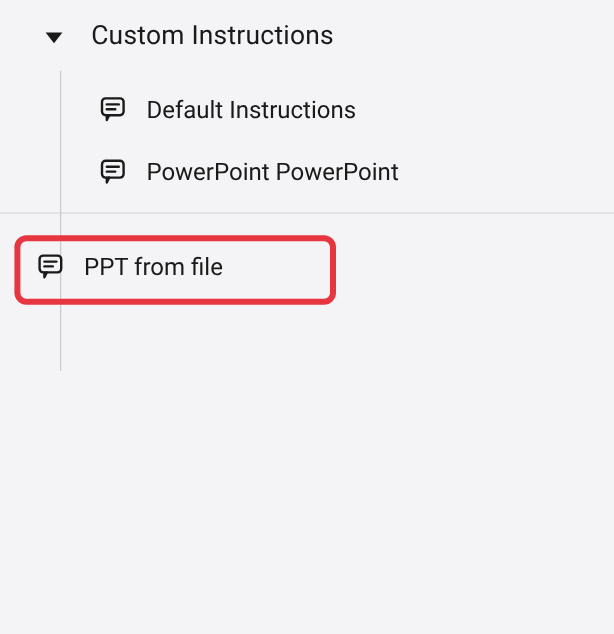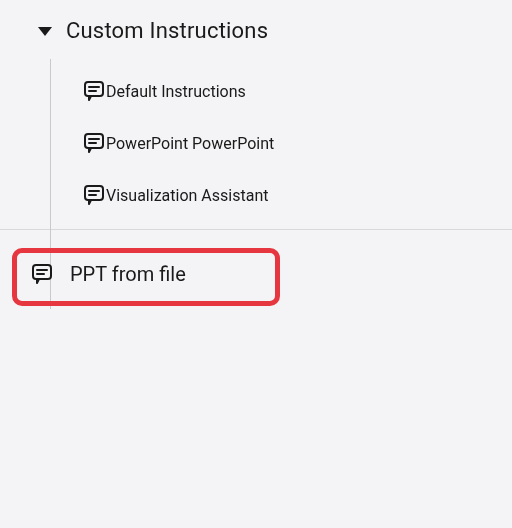--- a/index.html
+++ b/index.html
@@ -10,21 +10,21 @@
       font-family: -apple-system, BlinkMacSystemFont, "Segoe UI", Roboto, sans-serif;
       color: #1a1a1a;
       overflow: hidden;
     }
     .container {
       padding-top: 18px;
     }
     .section-header {
       display: flex;
       align-items: center;
-      gap: 14px;
+      gap: 24px;
       padding-left: 38px;
       margin-bottom: 22px;
       cursor: pointer;
     }
     .section-header .triangle {
       width: 0;
       height: 0;
       border-left: 7px solid transparent;
       border-right: 7px solid transparent;
       border-top: 9px solid #1a1a1a;
@@ -42,24 +42,24 @@
     .tree-line {
       position: absolute;
       left: 50px;
       top: -6px;
       width: 1px;
       height: 250px;
       background: #c9c9cc;
     }
     .tree-item {
       display: flex;
-      align-items: center;
+      gap: 16px;
       padding: 14px 0 14px 32px;
       cursor: pointer;
-      font-size: 16px;
+      font-size: 20px;
       font-weight: 400;
     }
     .chat-icon {
       width: 24px;
       height: 24px;
       flex-shrink: 0;
     }
     .divider {
       height: 1px;
       background: #d8d8db;
@@ -113,29 +113,20 @@
     <div class="tree-item">
       <svg class="chat-icon" viewBox="0 0 24 24" fill="none" stroke="#1a1a1a" stroke-width="2" stroke-linecap="round" stroke-linejoin="round">
         <rect x="3" y="3" width="18" height="14" rx="3"></rect>
         <path d="M9 17l-2 4v-4"></path>
         <line x1="7" y1="8" x2="17" y2="8"></line>
         <line x1="7" y1="12" x2="14" y2="12"></line>
       </svg>
       <span>PowerPoint PowerPoint</span>
     </div>
 
-    <div class="tree-item">
-      <svg class="chat-icon" viewBox="0 0 24 24" fill="none" stroke="#1a1a1a" stroke-width="2" stroke-linecap="round" stroke-linejoin="round">
-        <rect x="3" y="3" width="18" height="14" rx="3"></rect>
-        <path d="M9 17l-2 4v-4"></path>
-        <line x1="7" y1="8" x2="17" y2="8"></line>
-        <line x1="7" y1="12" x2="14" y2="12"></line>
-      </svg>
-      <span>Visualization Assistant</span>
-    </div>
 
   </div>
 
   <div class="divider"></div>
 
   <div class="footer-item">
     <svg class="chat-icon" viewBox="0 0 24 24" fill="none" stroke="#1a1a1a" stroke-width="2" stroke-linecap="round" stroke-linejoin="round">
       <rect x="3" y="3" width="18" height="14" rx="3"></rect>
       <path d="M9 17l-2 4v-4"></path>
       <line x1="7" y1="8" x2="17" y2="8"></line>

